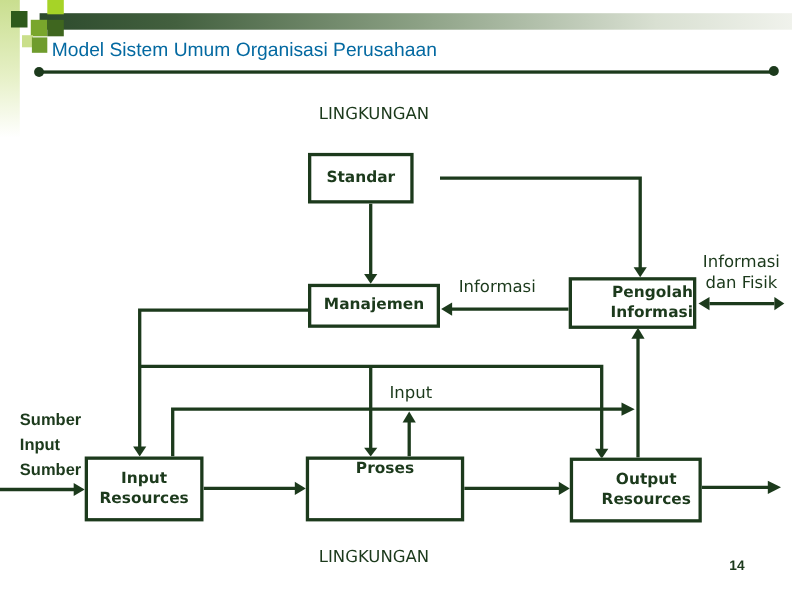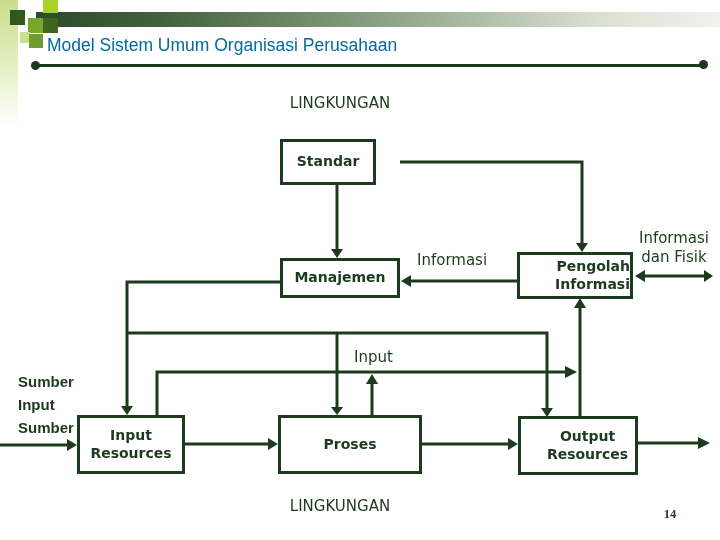--- a/index.html
+++ b/index.html
@@ -31,34 +31,34 @@
   .rule-dot.right{ left:699px; top:60px; }
   
   .box{ position:absolute; box-sizing:border-box; border:3px solid var(--green);
     background:#fff; color:var(--green); z-index:2;
     font-family:"DejaVu Sans", sans-serif; font-weight:bold; font-size:14px; line-height:1.22;
     display:flex; flex-direction:column; align-items:center; justify-content:center; text-align:center; }
   #box-standar  { left:280px; top:139px; width:96px; height:46px; }
   #box-manajemen{ left:280px; top:258px; width:120px; height:40px; }
   #box-pengolah { left:517px; top:252px; width:116px; height:47px;align-items:flex-end; }
   #box-input    { left:77px;  top:415px; width:108px; height:59px; }
-  #box-proses   { left:278px; top:415px; width:144px; height:59px; }
+  #box-proses   { left:278px; top:415px; width:144px; height:59px;justify-content:space-between; }
   #box-output   { left:518px; top:416px; width:120px; height:59px;padding-left:19px; }
   .flabel{ position:absolute; color:var(--green); z-index:2;
     font-family:"DejaVu Sans", sans-serif; font-weight:normal; font-size:15px; white-space:nowrap; }
   #lbl-env-top   { left:280px; top:94px;  width:120px; text-align:center; }
   #lbl-keputusan { left:154px; top:260px; }
   #lbl-informasi { left:417px; top:251px; }
   #lbl-infodata  { left:633px; top:229px; width:82px; text-align:center; line-height:19px; white-space:normal; }
   #lbl-data      { left:354px; top:348px; }
   #lbl-sumber    { left:18px;  top:370px; font-family:"Liberation Sans", sans-serif;
                    font-weight:bold; line-height:23px; white-space:normal; }
   #lbl-env-bottom{ left:280px; top:497px; width:120px; text-align:center; }
   #page-num{ position:absolute; left:654px; top:507px; width:32px; text-align:center;
-    color:var(--green); font-family:Liberation Serif, serif; font-weight:bold; font-size:12.5px; z-index:2; }
+    color:var(--green); font-family:Liberation Sans, sans-serif; font-weight:bold; font-size:12.5px; z-index:2; }
   
   svg.wires{ position:absolute; left:0; top:0; width:720px; height:540px; z-index:1; }
   svg.wires path{ stroke:var(--green); stroke-width:3; fill:none; }
   svg.wires polygon{ fill:var(--green); stroke:none; }
 </style>
 </head>
 <body>
 
 <div id="slide">
 

